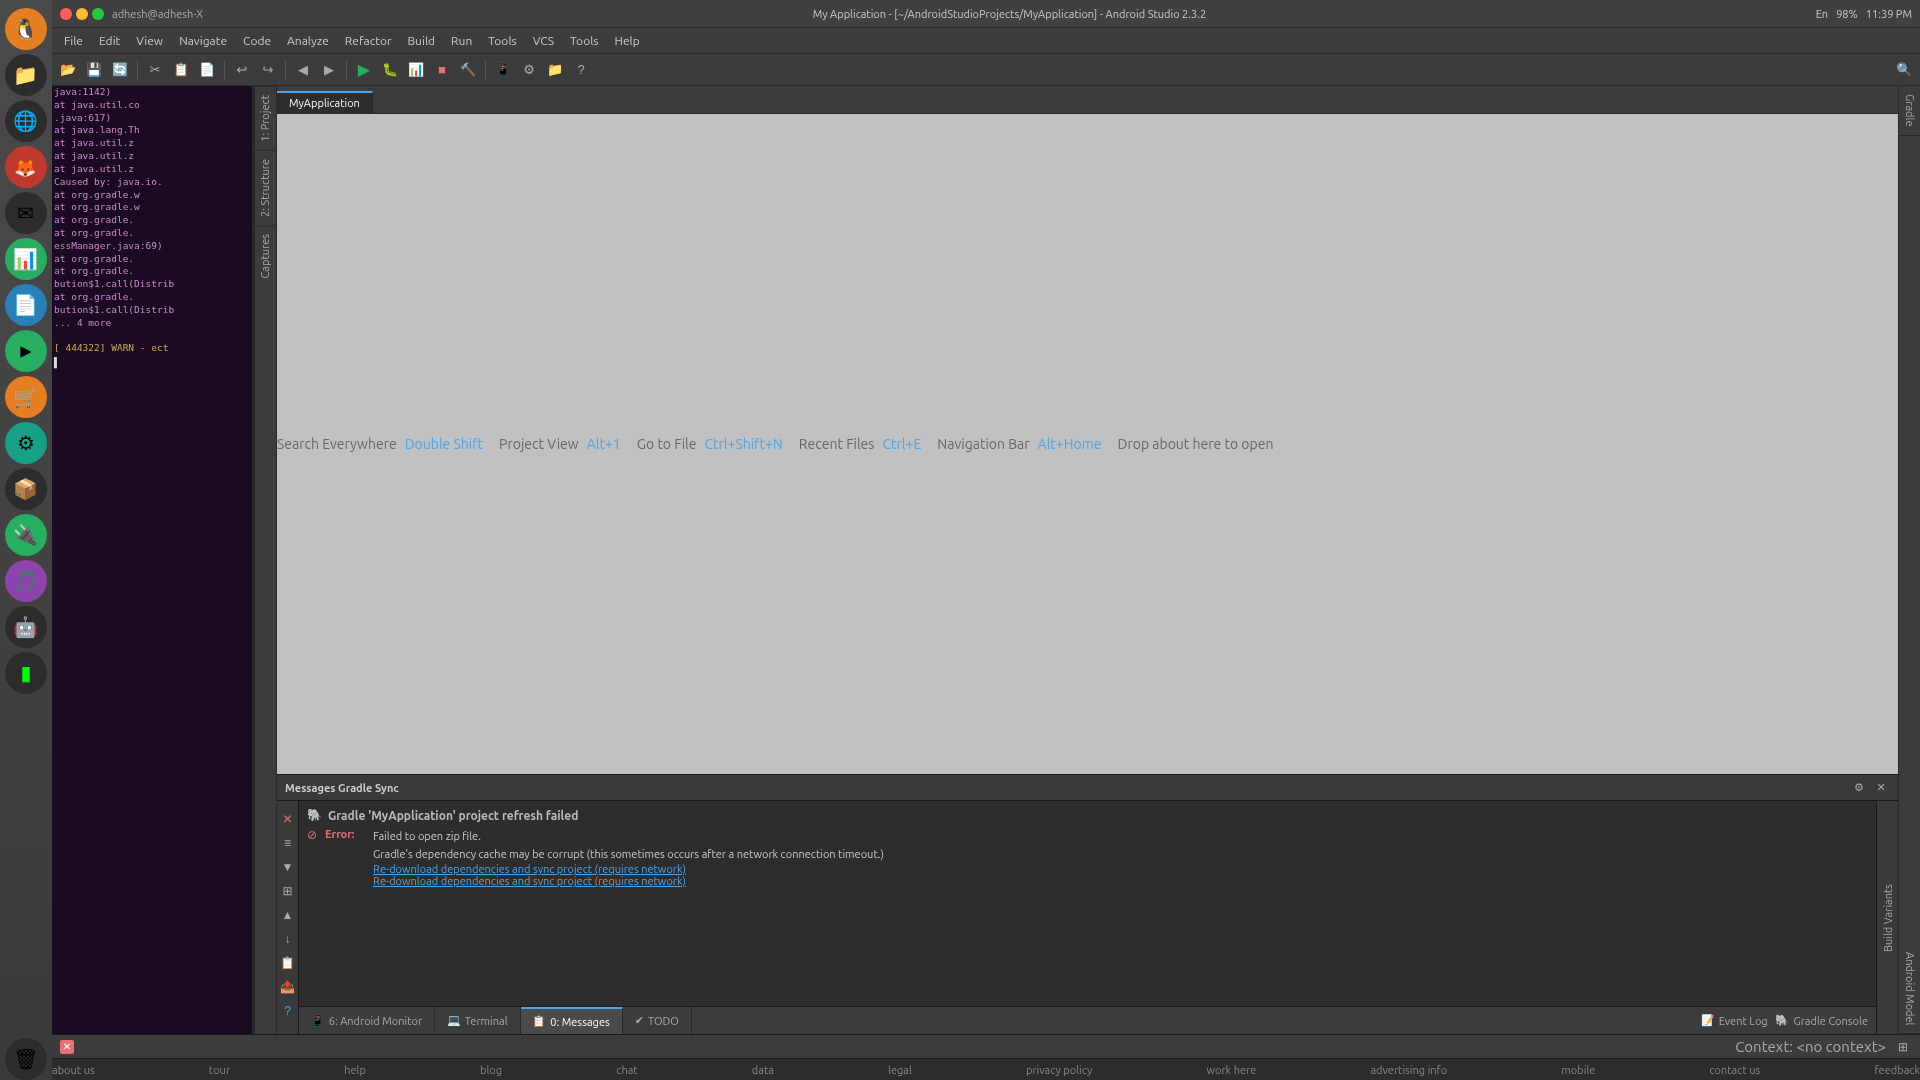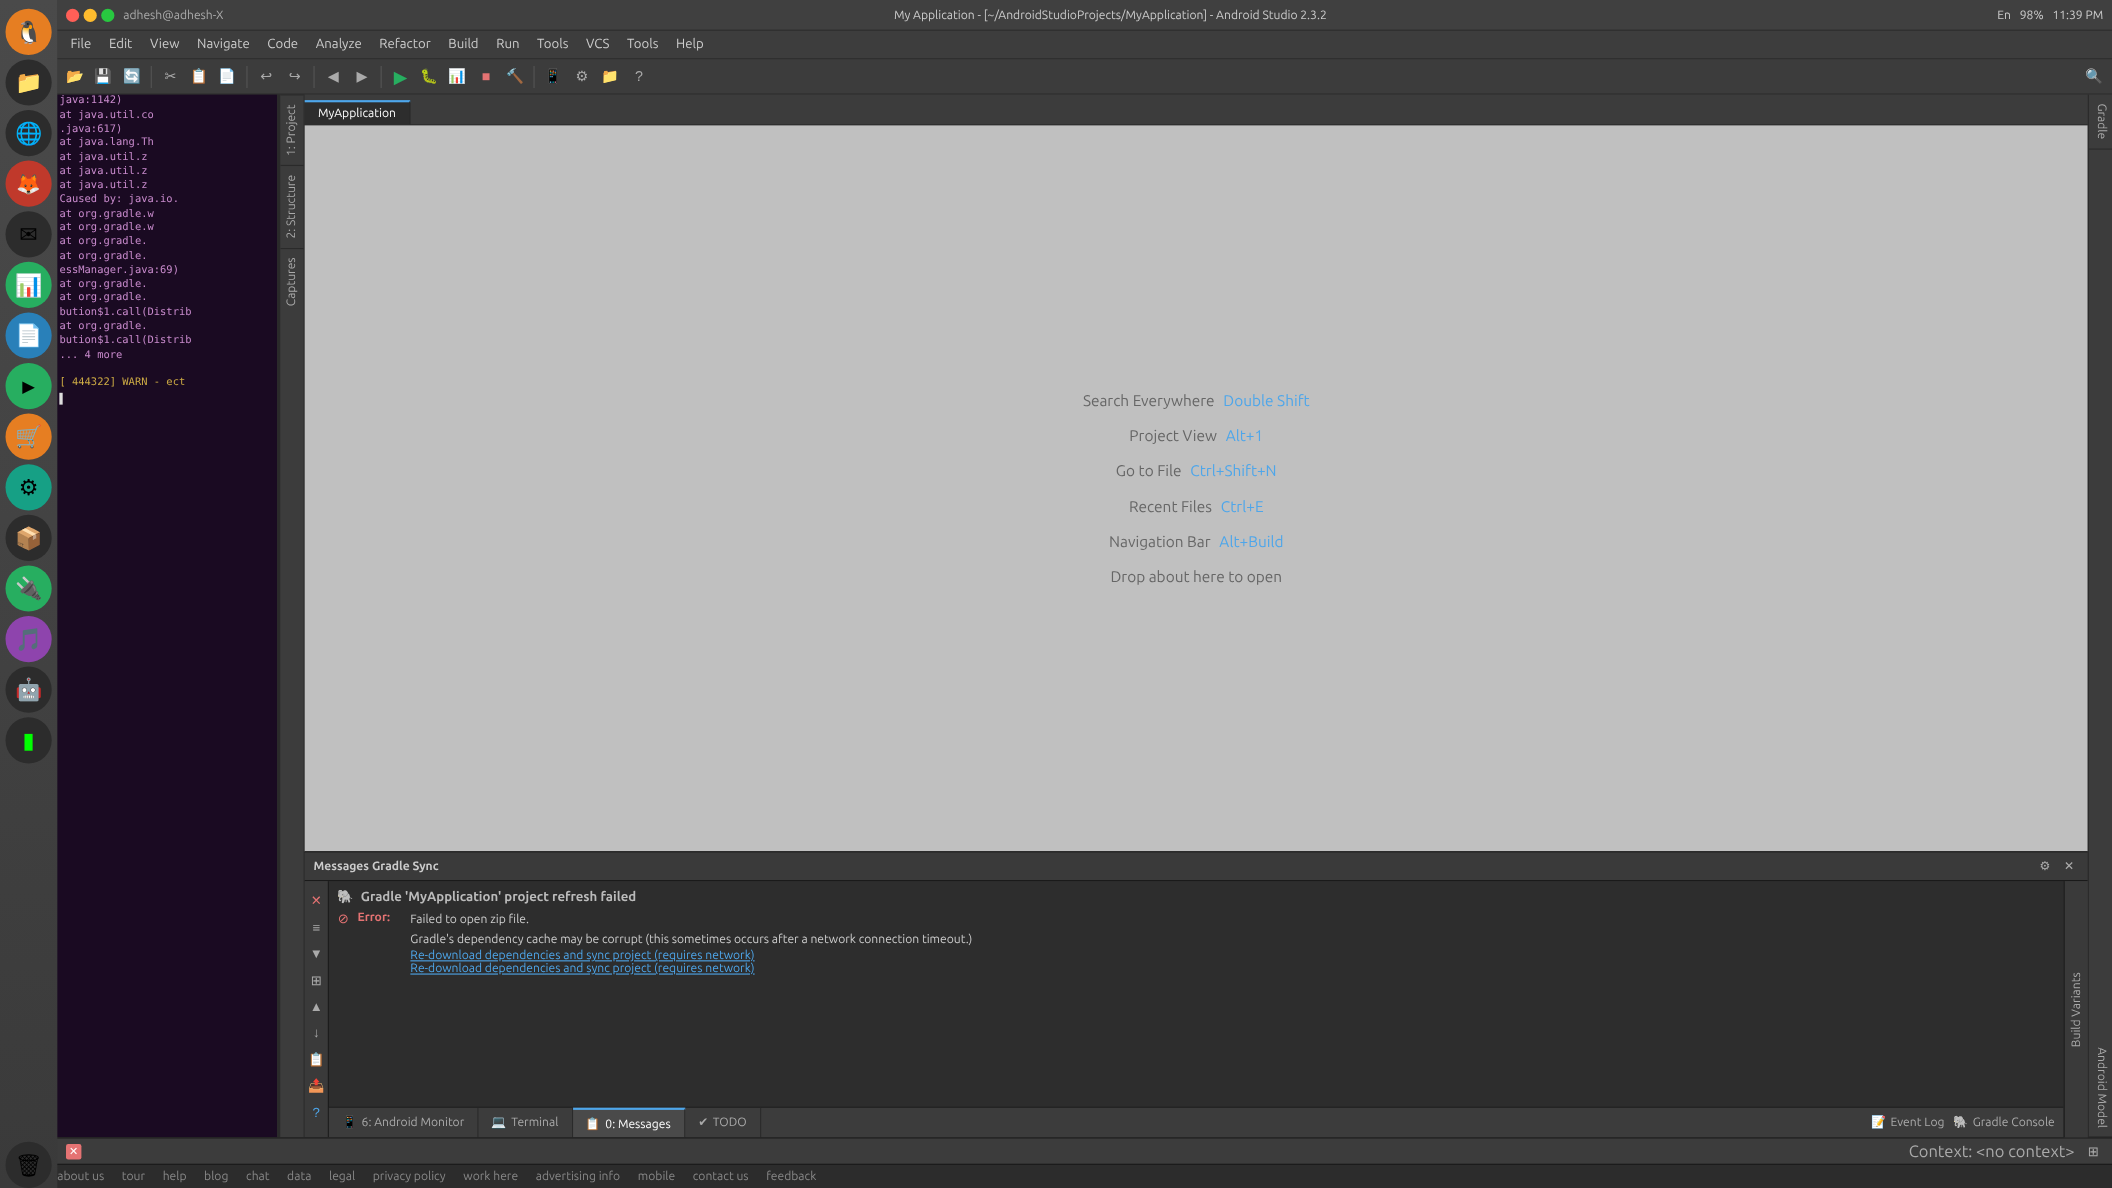--- a/index.html
+++ b/index.html
@@ -152,22 +152,22 @@
       justify-content: center;
     }
     .editor-tab.active { background: #2d2d2d; color: #fff; border-top: 2px solid #4ea6ea; }
 
     
     #editor-content {
       flex: 1;
       background: #c0c0c0;
       display: flex;
       align-items: center;
-      justify-content: center;
-      flex-direction: column;
+      justify-content: flex-start;
+      flex-direction: row;
       gap: 16px;
       min-height: 0;
     }
     .editor-hint { color: #666; font-size: 14px; display: flex; align-items: center; gap: 8px; }
     .hint-key { color: #4ea6ea; }
 
     
     #bottom-panel {
       height: 260px;
       background: #2d2d2d;
@@ -309,21 +309,21 @@
       align-items: center;
       justify-content: flex-end;
     }
 
     
     #footer-bar {
       height: 22px;
       background: #2c2c2c;
       display: flex;
       align-items: center;
-      justify-content: flex-start;
+      justify-content: space-between;
       gap: 16px;
       flex-shrink: 0;
       border-top: 1px solid #1a1a1a;
     }
     .footer-link { color: #888; font-size: 11px; cursor: pointer; text-decoration: none; }
 
     
     .vdivider { width: 3px; background: #2a2a2a; cursor: col-resize; flex-shrink: 0; }
 
     
@@ -512,21 +512,21 @@
             <div class="editor-hint">
               <span>Go to File</span>
               <span class="hint-key">Ctrl+Shift+N</span>
             </div>
             <div class="editor-hint">
               <span>Recent Files</span>
               <span class="hint-key">Ctrl+E</span>
             </div>
             <div class="editor-hint">
               <span>Navigation Bar</span>
-              <span class="hint-key">Alt+Build</span>
+              <span class="hint-key">Alt+Home</span>
             </div>
             <div class="editor-hint">
               <span>Drop about here to open</span>
             </div>
           </div>
 
           <div id="bottom-panel">
 
             <div id="bottom-panel-header">
               <span style="color:#ccc;font-size:11px;font-weight:bold;">Messages Gradle Sync</span>

